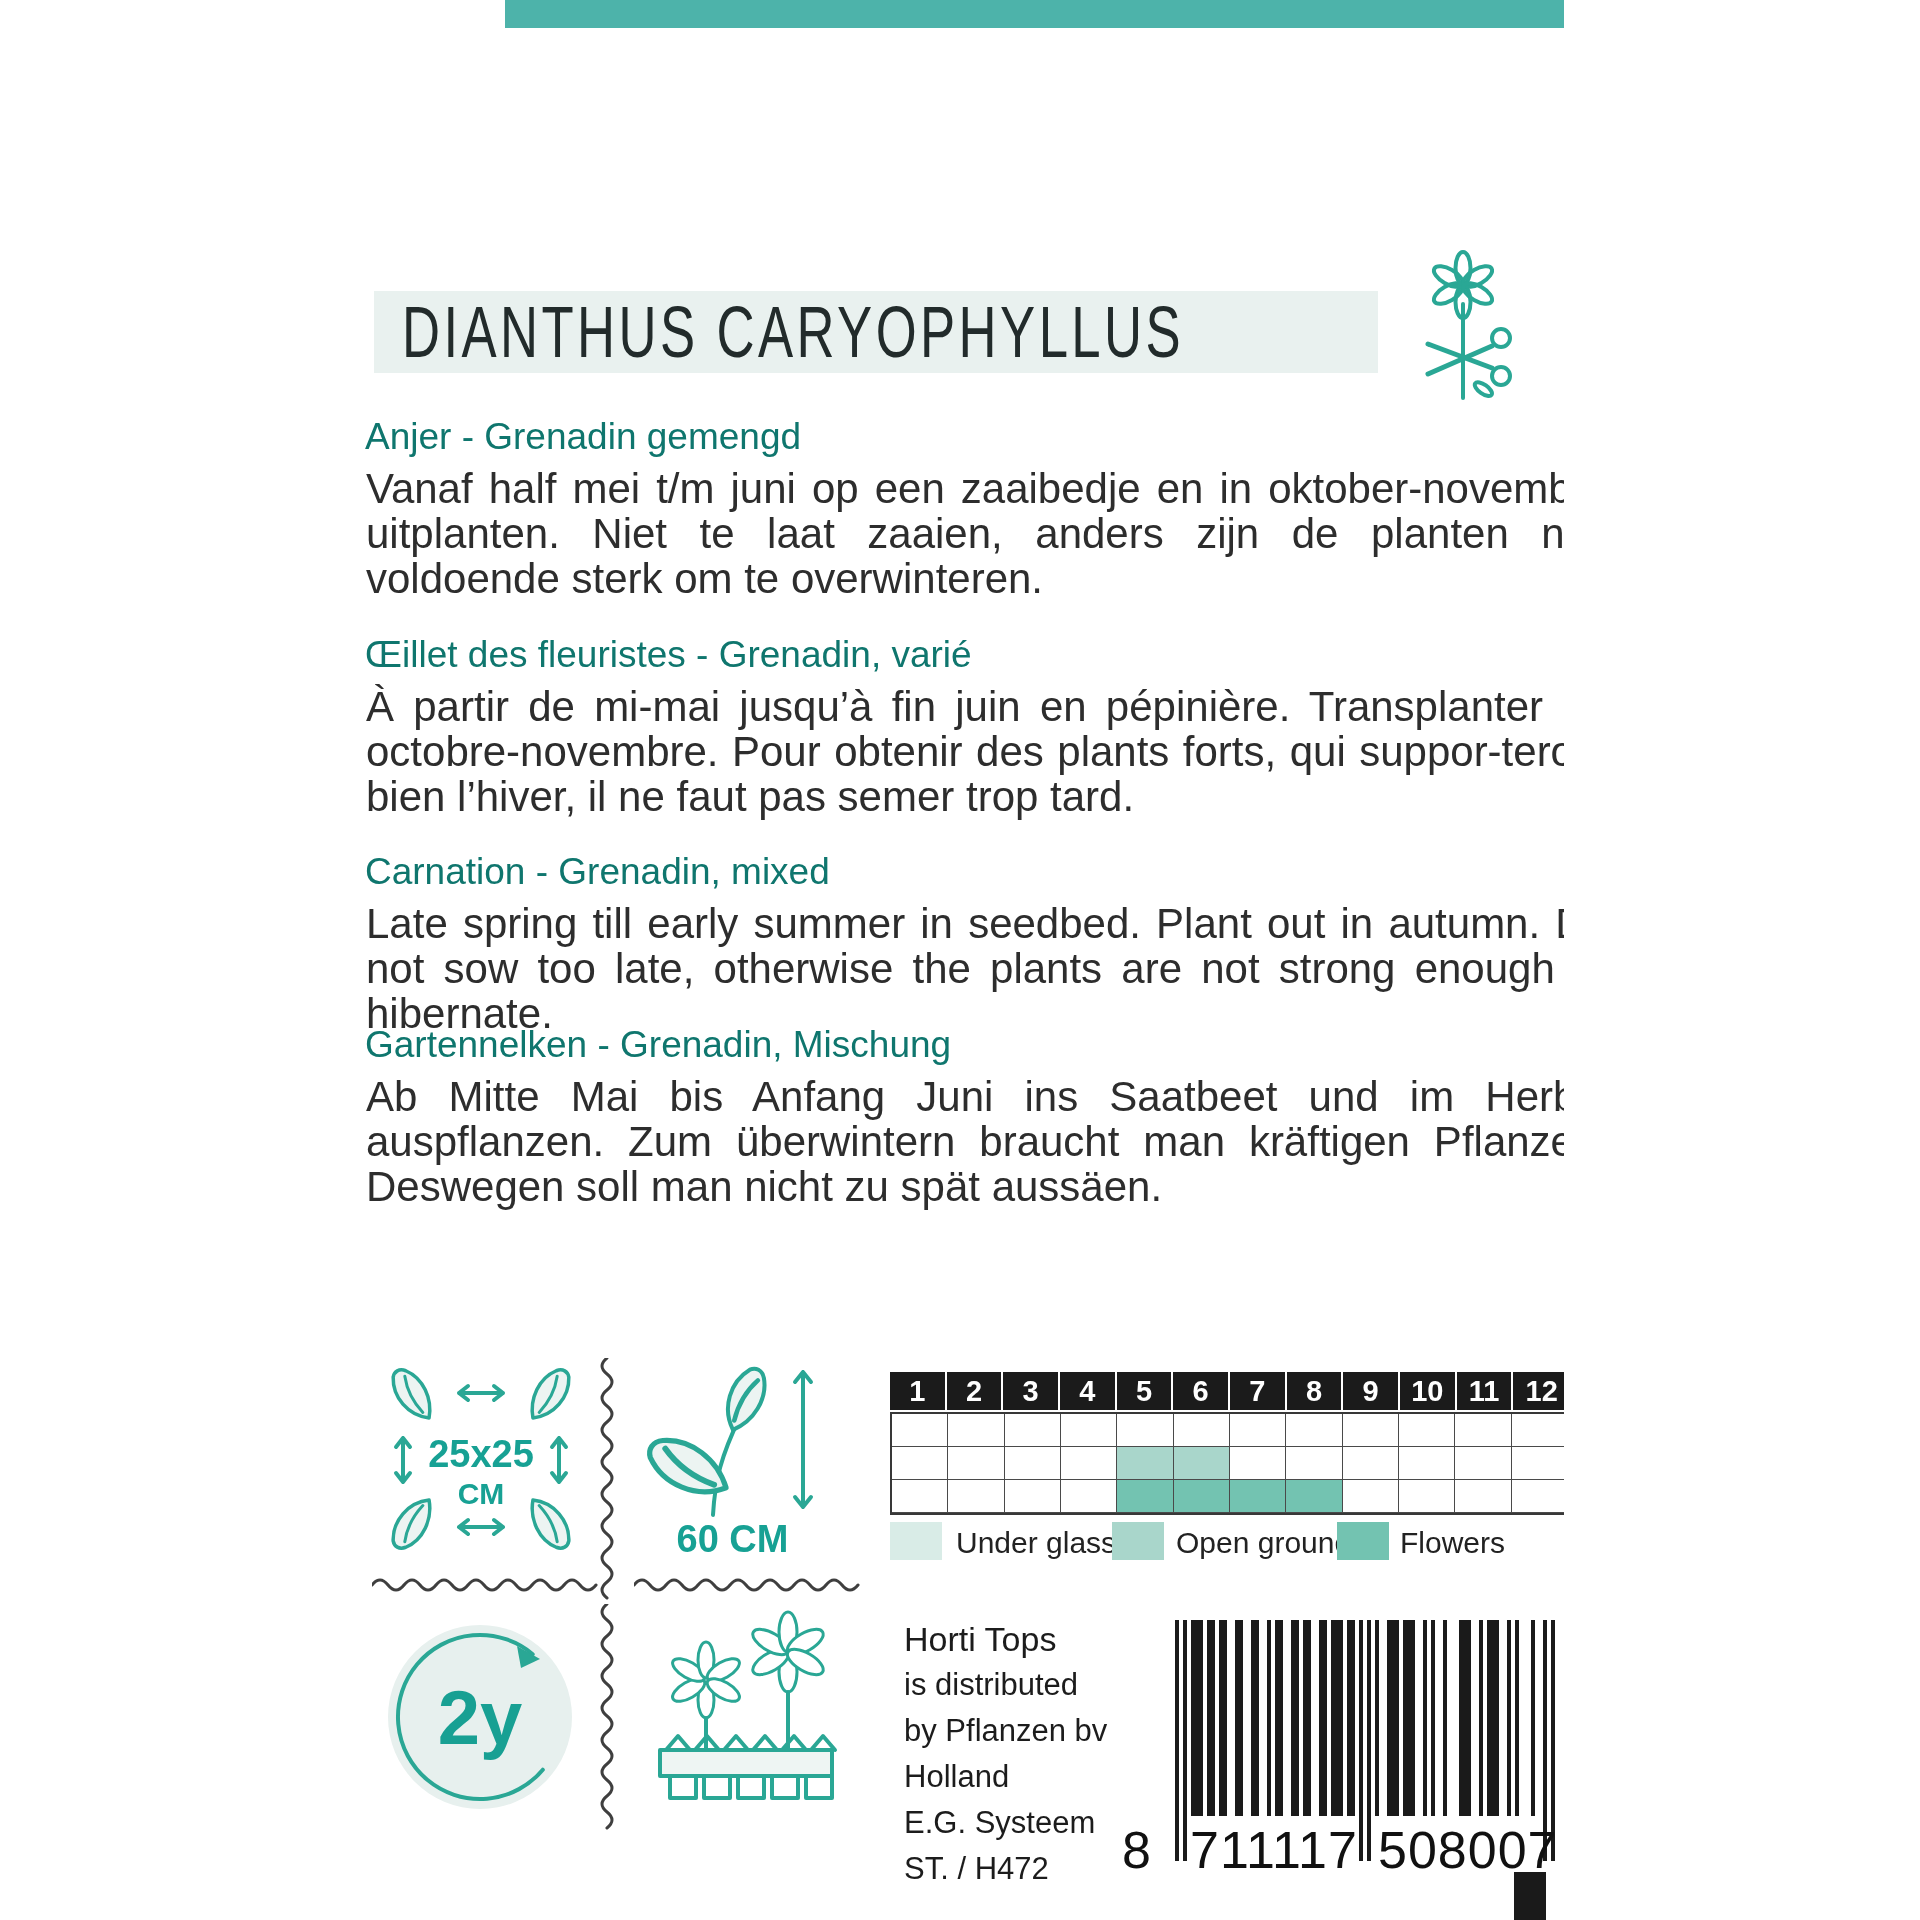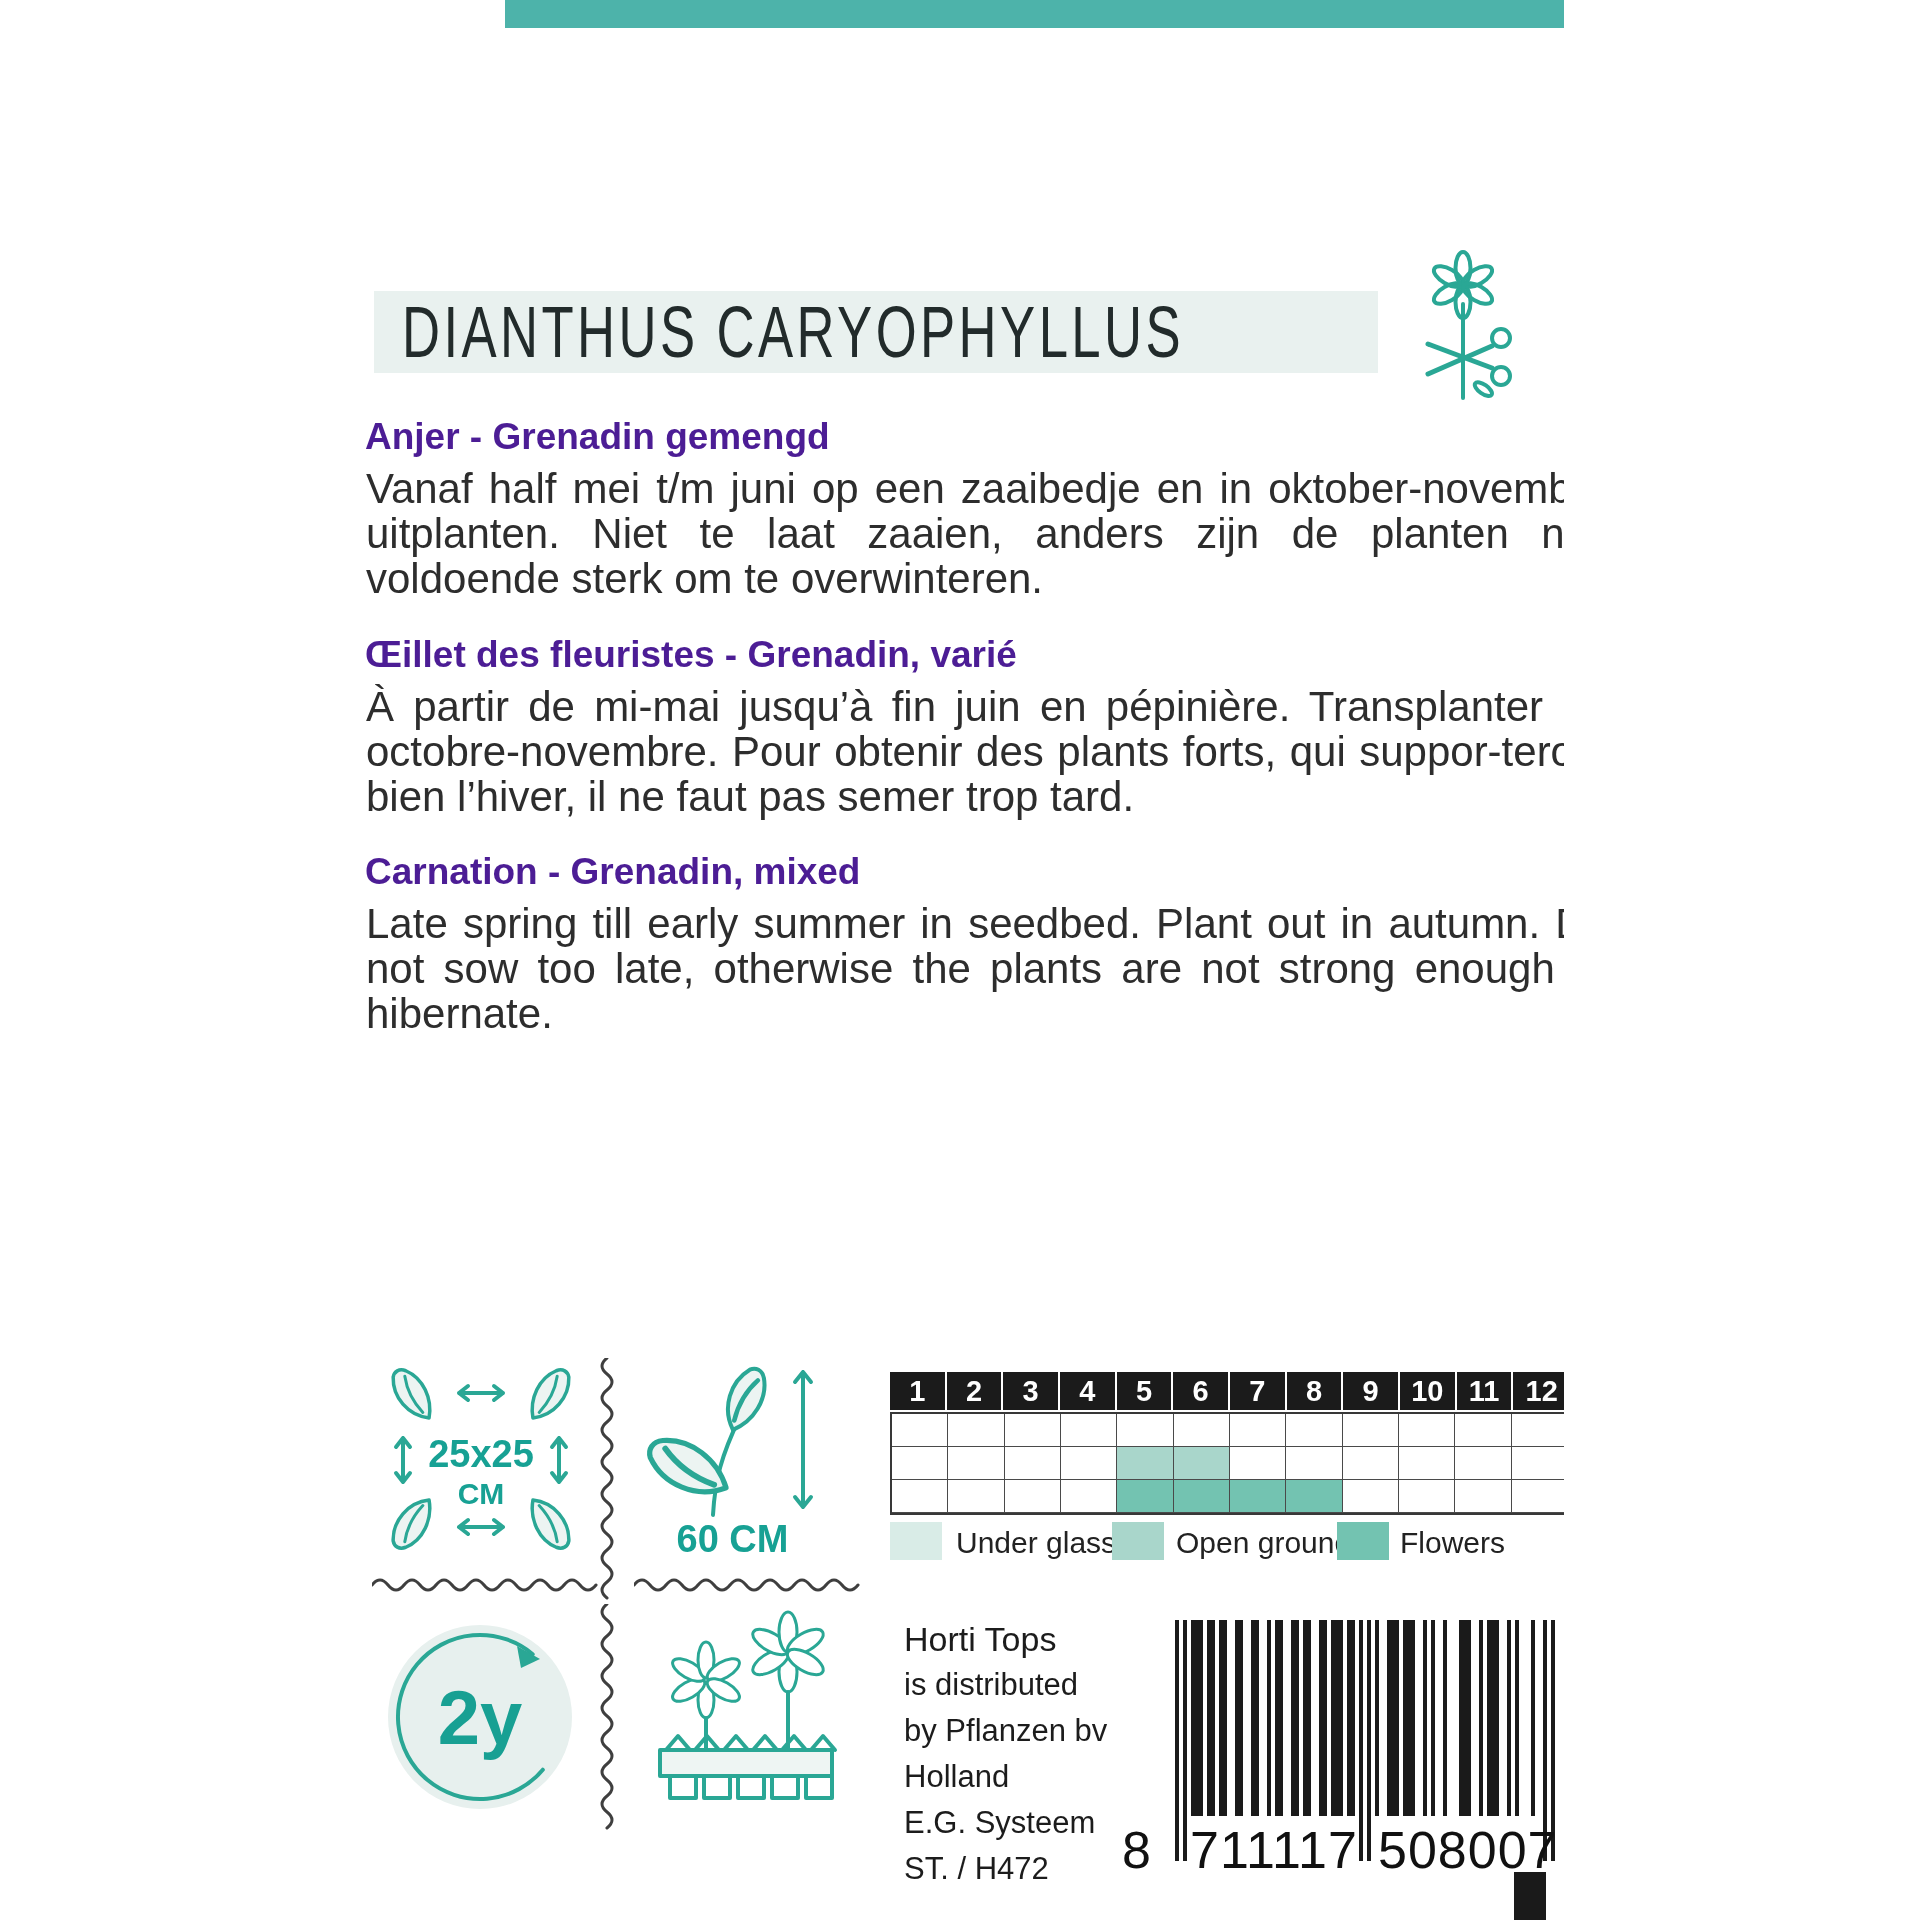--- a/index.html
+++ b/index.html
@@ -7,21 +7,21 @@
         font-family:"Liberation Sans","DejaVu Sans",sans-serif;}
   .abs{position:absolute;}
 
   .top-bar{left:505px;top:0;width:1070px;height:28px;background:#4db3aa;}
 
   .banner{left:374px;top:291px;width:1004px;height:82px;background:#e9f1ef;}
   .title{left:402px;top:291px;height:82px;line-height:84px;font-size:62px;color:#222b2b;
          letter-spacing:4px;transform:scale(0.85,1.15);transform-origin:left center;white-space:nowrap;}
 
   .sec{left:365px;width:1245px;}
-  .sec h2{margin:0 0 7px 0;font-size:37px;line-height:44px;font-weight:bold;color:#4c1d95;}
+  .sec h2{margin:0 0 7px 0;font-size:37px;line-height:44px;font-weight:normal;color:#0f766e;}
   .sec p{margin:1px;font-size:42px;line-height:45px;color:#2d2d2d;text-align:justify;}
   .s0{top:415px;} .s1{top:633px;} .s2{top:850px;} .s3{top:1023px;}
 
   .icon-stroke{stroke:#2aa795;fill:none;stroke-width:4;stroke-linecap:round;stroke-linejoin:round;}
   .leaf-fill{fill:#ecf4f2;stroke:#2aa795;stroke-width:3.5;stroke-linejoin:round;}
   .teal-txt{color:#17a194;font-weight:bold;text-align:center;}
   .spacing-txt{left:383px;top:1434px;width:196px;font-size:38px;line-height:40px;}
   .spacing-txt .sub{font-size:30px;}
   .height-txt{left:645px;top:1518px;width:175px;font-size:38px;}
 
@@ -89,20 +89,24 @@
     <h2>Anjer - Grenadin gemengd</h2>
     <p>Vanaf half mei t/m juni op een zaaibedje en in oktober-november uitplanten. Niet te laat zaaien, anders zijn de planten niet voldoende sterk om te overwinteren.</p>
   </div>
   <div class="abs sec s2">
     <h2>Carnation - Grenadin, mixed</h2>
     <p>Late spring till early summer in seedbed. Plant out in autumn. Do not sow too late, otherwise the plants are not strong enough to hibernate.</p>
   </div>
   <div class="abs sec s1">
     <h2>Œillet des fleuristes - Grenadin, varié</h2>
     <p>À partir de mi-mai jusqu’à fin juin en pépinière. Transplanter en octobre-novembre. Pour obtenir des plants forts, qui suppor-teront bien l’hiver, il ne faut pas semer trop tard.</p>
+  </div>
+  <div class="abs sec s3">
+    <h2>Gartennelken - Grenadin, Mischung</h2>
+    <p>Ab Mitte Mai bis Anfang Juni ins Saatbeet und im Herbst auspflanzen. Zum überwintern braucht man kräftigen Pflanzen. Deswegen soll man nicht zu spät aussäen.</p>
   </div>
 
   <svg class="abs" style="left:383px;top:1363px" width="196" height="194" viewBox="0 0 196 194">
     <g class="leaf-fill">
       <use href="#leaf" transform="translate(30,32) rotate(-35)"></use>
       <use href="#leaf" transform="translate(166,32) scale(-1,1) rotate(-35)"></use>
       <use href="#leaf" transform="translate(30,160) scale(1,-1) rotate(-35)"></use>
       <use href="#leaf" transform="translate(166,160) scale(-1,-1) rotate(-35)"></use>
     </g>
     <g class="icon-stroke">

